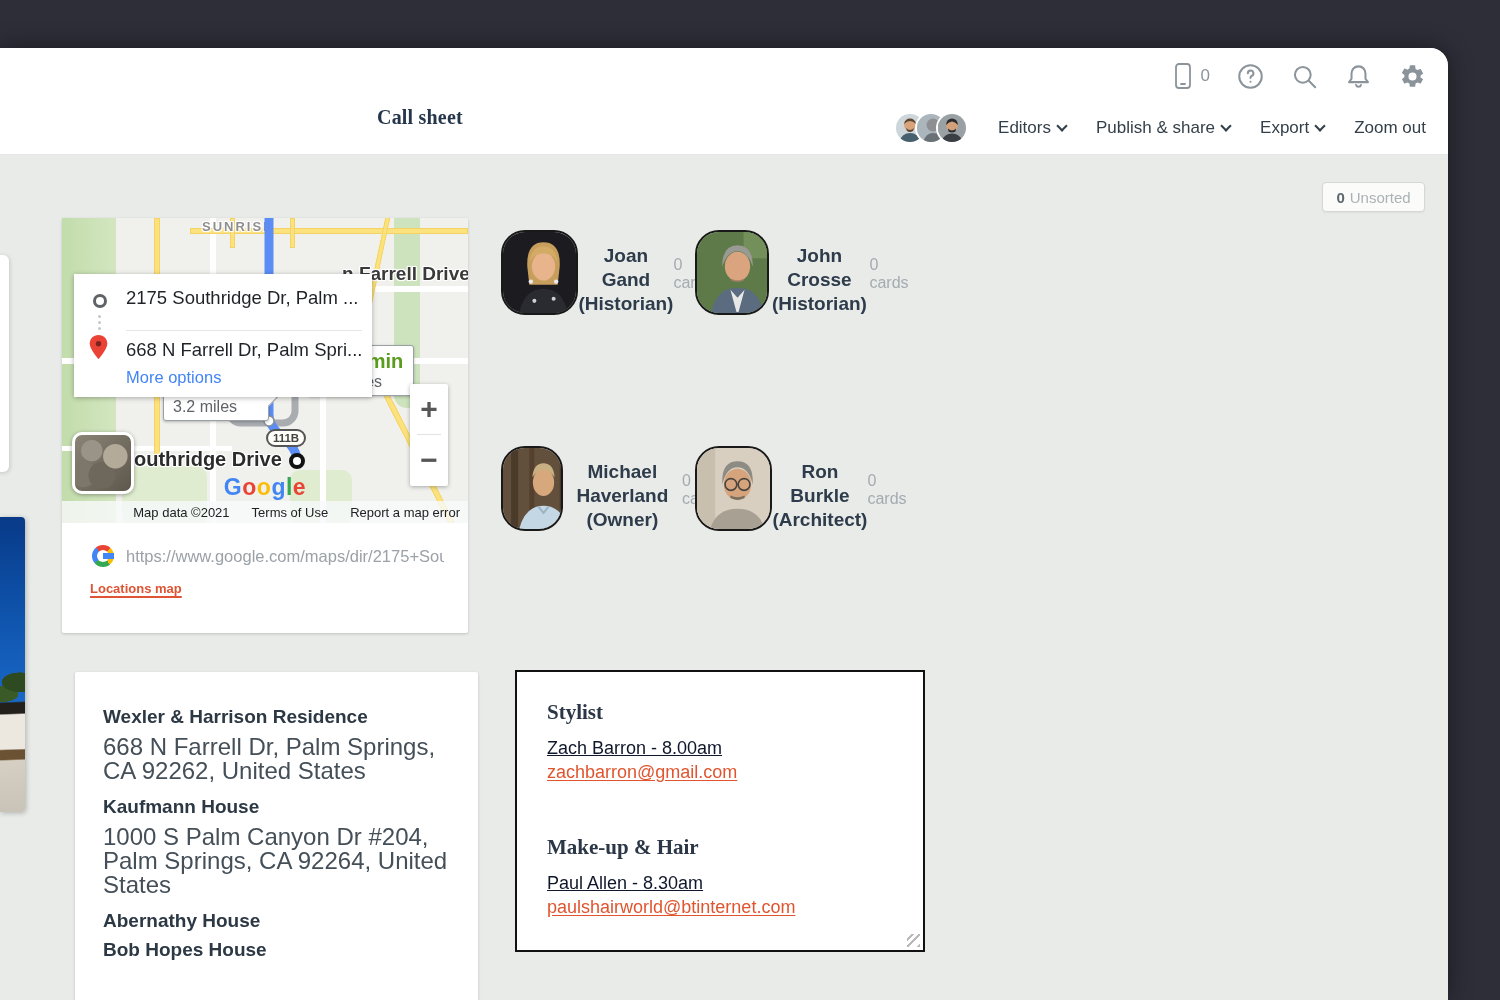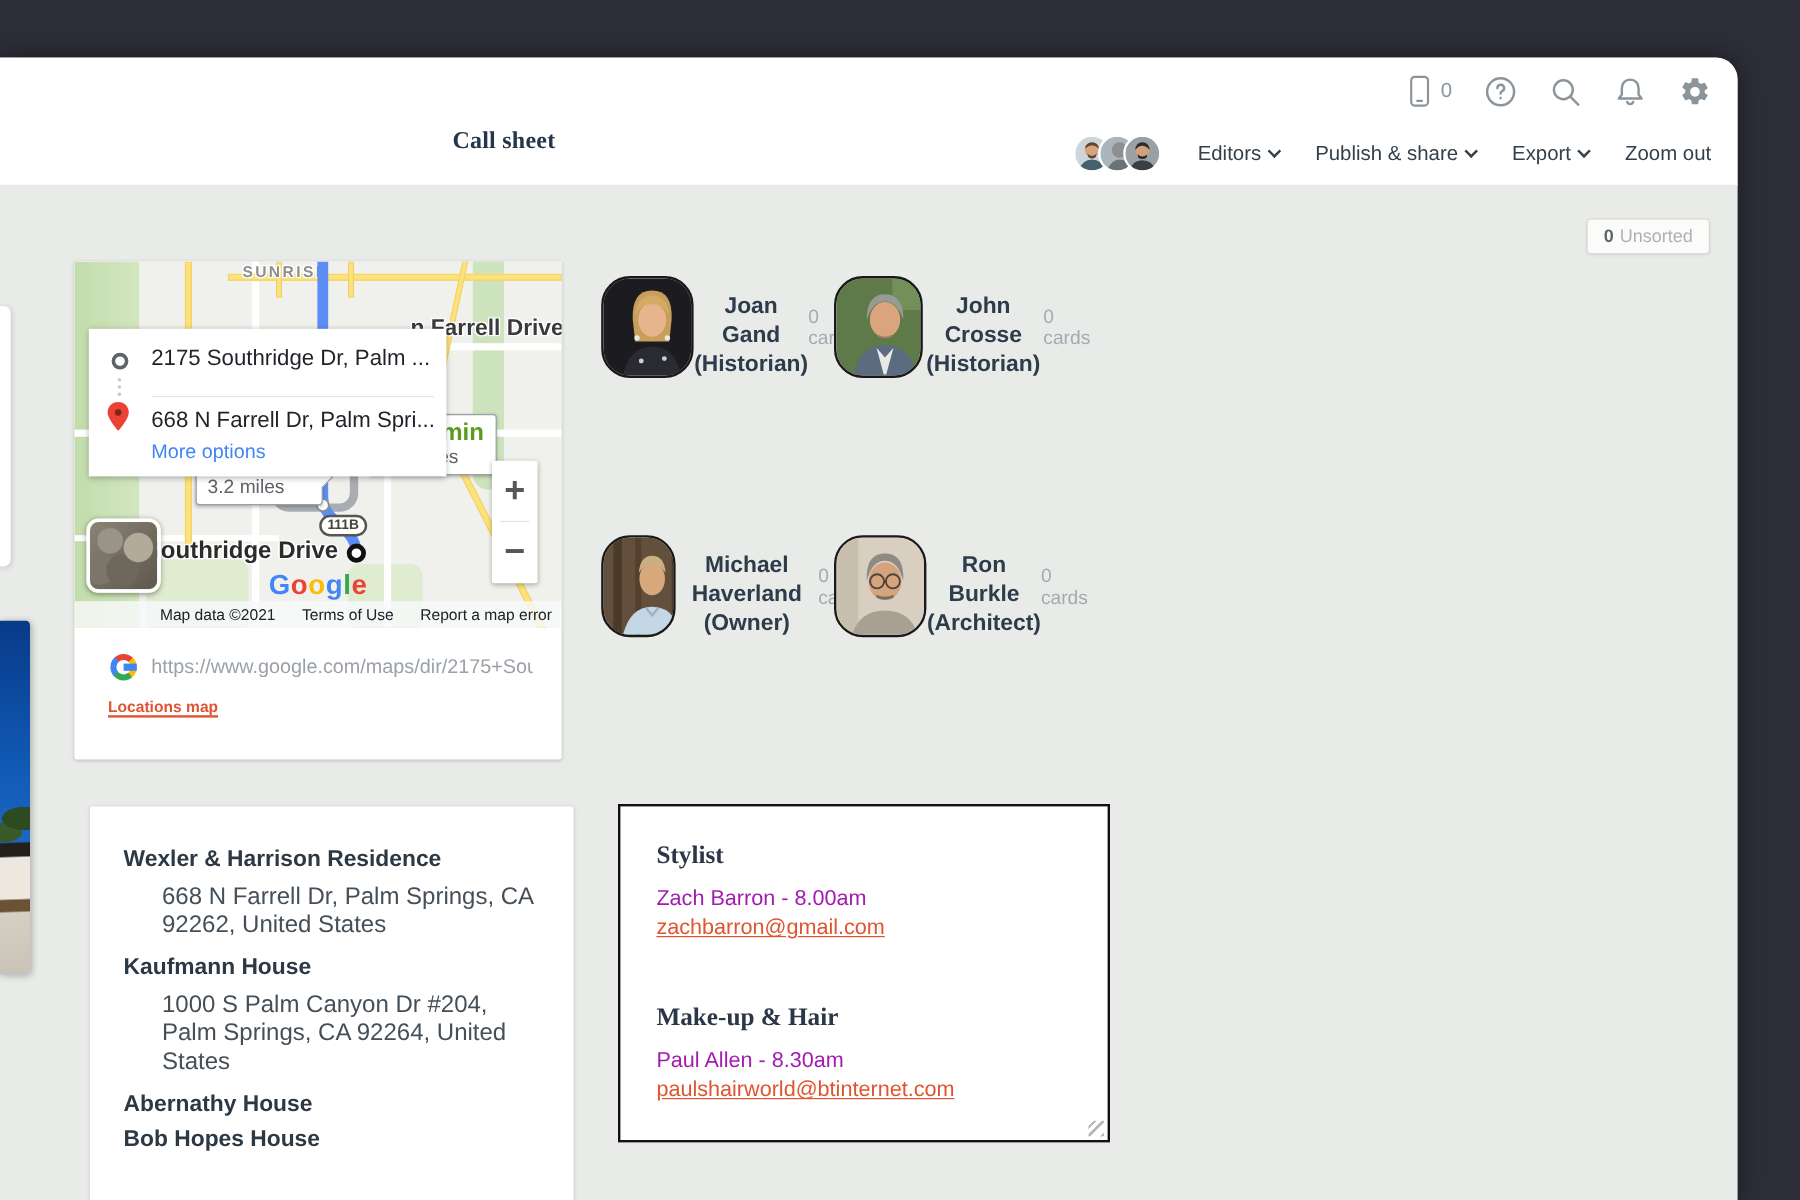--- a/index.html
+++ b/index.html
@@ -185,34 +185,34 @@
             color:#2d3b4a; line-height:24px; }
   .p-cards { margin-top:3px; font-size:16px; color:#a4abb0; }
 
   
   .loc-card {
     position:absolute; left:75px; top:624px; width:403px; height:376px;
     background:#fff; border-radius:2px; box-shadow:0 1px 3px rgba(0,0,0,.18);
     padding:34px 28px; cursor:pointer;
   }
   .loc-title { font-size:19px; font-weight:700; color:#2c3844; margin-bottom:7px; }
-  .loc-addr { font-size:20px; color:#454f58; line-height:24px; margin-bottom:13px;margin-left:32px; }
+  .loc-addr { font-size:24px; color:#454f58; line-height:24px; margin-bottom:13px; }
 
   
   .sched-card {
     position:absolute; left:515px; top:622px; width:410px; height:282px;
     background:#fff; border:2px solid #111; padding:28px 30px; cursor:pointer;
   }
   .sched-card::after {
     content:""; position:absolute; right:3px; bottom:3px; width:13px; height:13px;
     background:repeating-linear-gradient(135deg, transparent 0 3px, #b9b9b9 3px 5px, transparent 5px 8px, #b9b9b9 8px 10px, transparent 10px 13px);
   }
   .sched-head { font-family:"Liberation Serif", serif; font-size:21px; font-weight:700;
                 color:#2b3646; margin-bottom:13px; }
-  .sched-line { font-size:18px; color:#a21caf; margin-bottom:3px; }
+  .sched-line { font-size:18px; color:#0f172a; margin-bottom:3px;text-decoration:underline; }
   .sched-mail { font-size:18px; color:#e0552f; text-decoration:underline;
                 text-underline-offset:2px; cursor:pointer; display:inline-block; }
   .sched-sec2 { margin-top:52px; }
 
   svg.lineicon { stroke:#8b949b; fill:none; stroke-width:1.8; stroke-linecap:round; stroke-linejoin:round; }
 </style>
 </head>
 <body>
 
 <div class="app">

